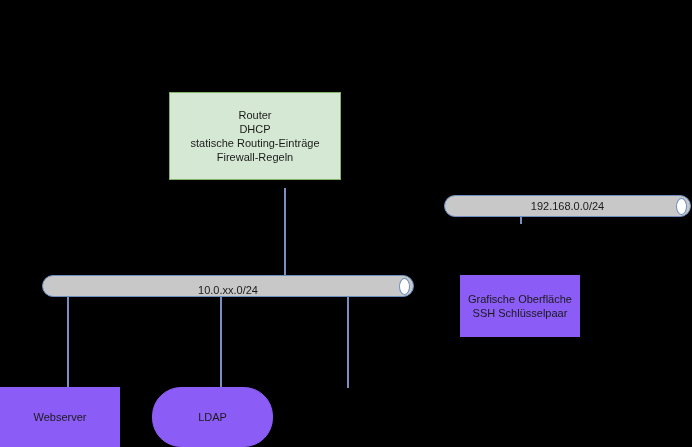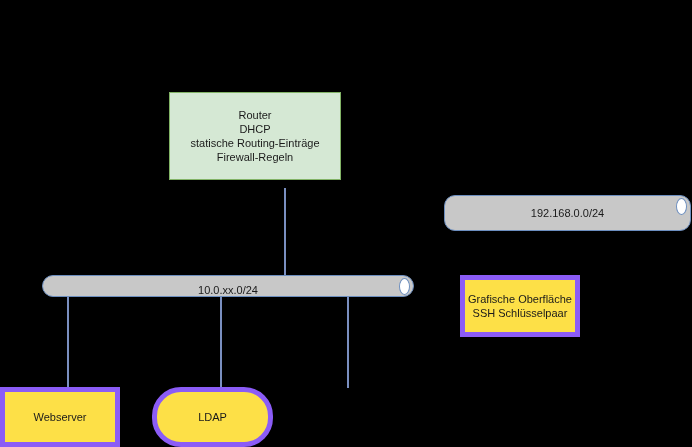--- a/index.html
+++ b/index.html
@@ -28,22 +28,22 @@
     justify-content: center;
     text-align: center;
     line-height: 14px;
     font-size: 11px;
     color: #1a1a1a;
     white-space: pre-line;
     padding: 2px;
   }
 
   .node.process {
-    background: #fde047;
-    border: 5px solid #8b5cf6;
+    background: #8b5cf6;
+    border: 1px solid #8b5cf6;
   }
 
   .node.router {
     background: #d5e8d4;
     border: 1px solid #82b366;
   }
 
   
   .bus {
     position: absolute;
@@ -96,21 +96,21 @@
 
   <div class="edge-v" style="left:347px; top:296px; height:92px;"></div>
 
   <div class="node router" style="left:169px; top:76px; width:172px; height:88px;margin-top:16px;">
     <span>Router
 DHCP
 statische Routing-Einträge
 Firewall-Regeln</span>
   </div>
 
-  <div class="bus" style="left:444px; top:195px; width:247px; height:36px;">
+  <div class="bus" style="left:444px; top:195px; width:247px; height:22px;">
     <span class="bus-label">192.168.0.0/24</span>
     <span class="cap"></span>
   </div>
 
   <div class="bus" style="left:42px; top:275px; width:372px; height:22px;align-items:flex-end;">
     <span class="bus-label">10.0.xx.0/24</span>
     <span class="cap"></span>
   </div>
 
   <div class="node process" style="left:460px; top:275px; width:120px; height:62px;">

